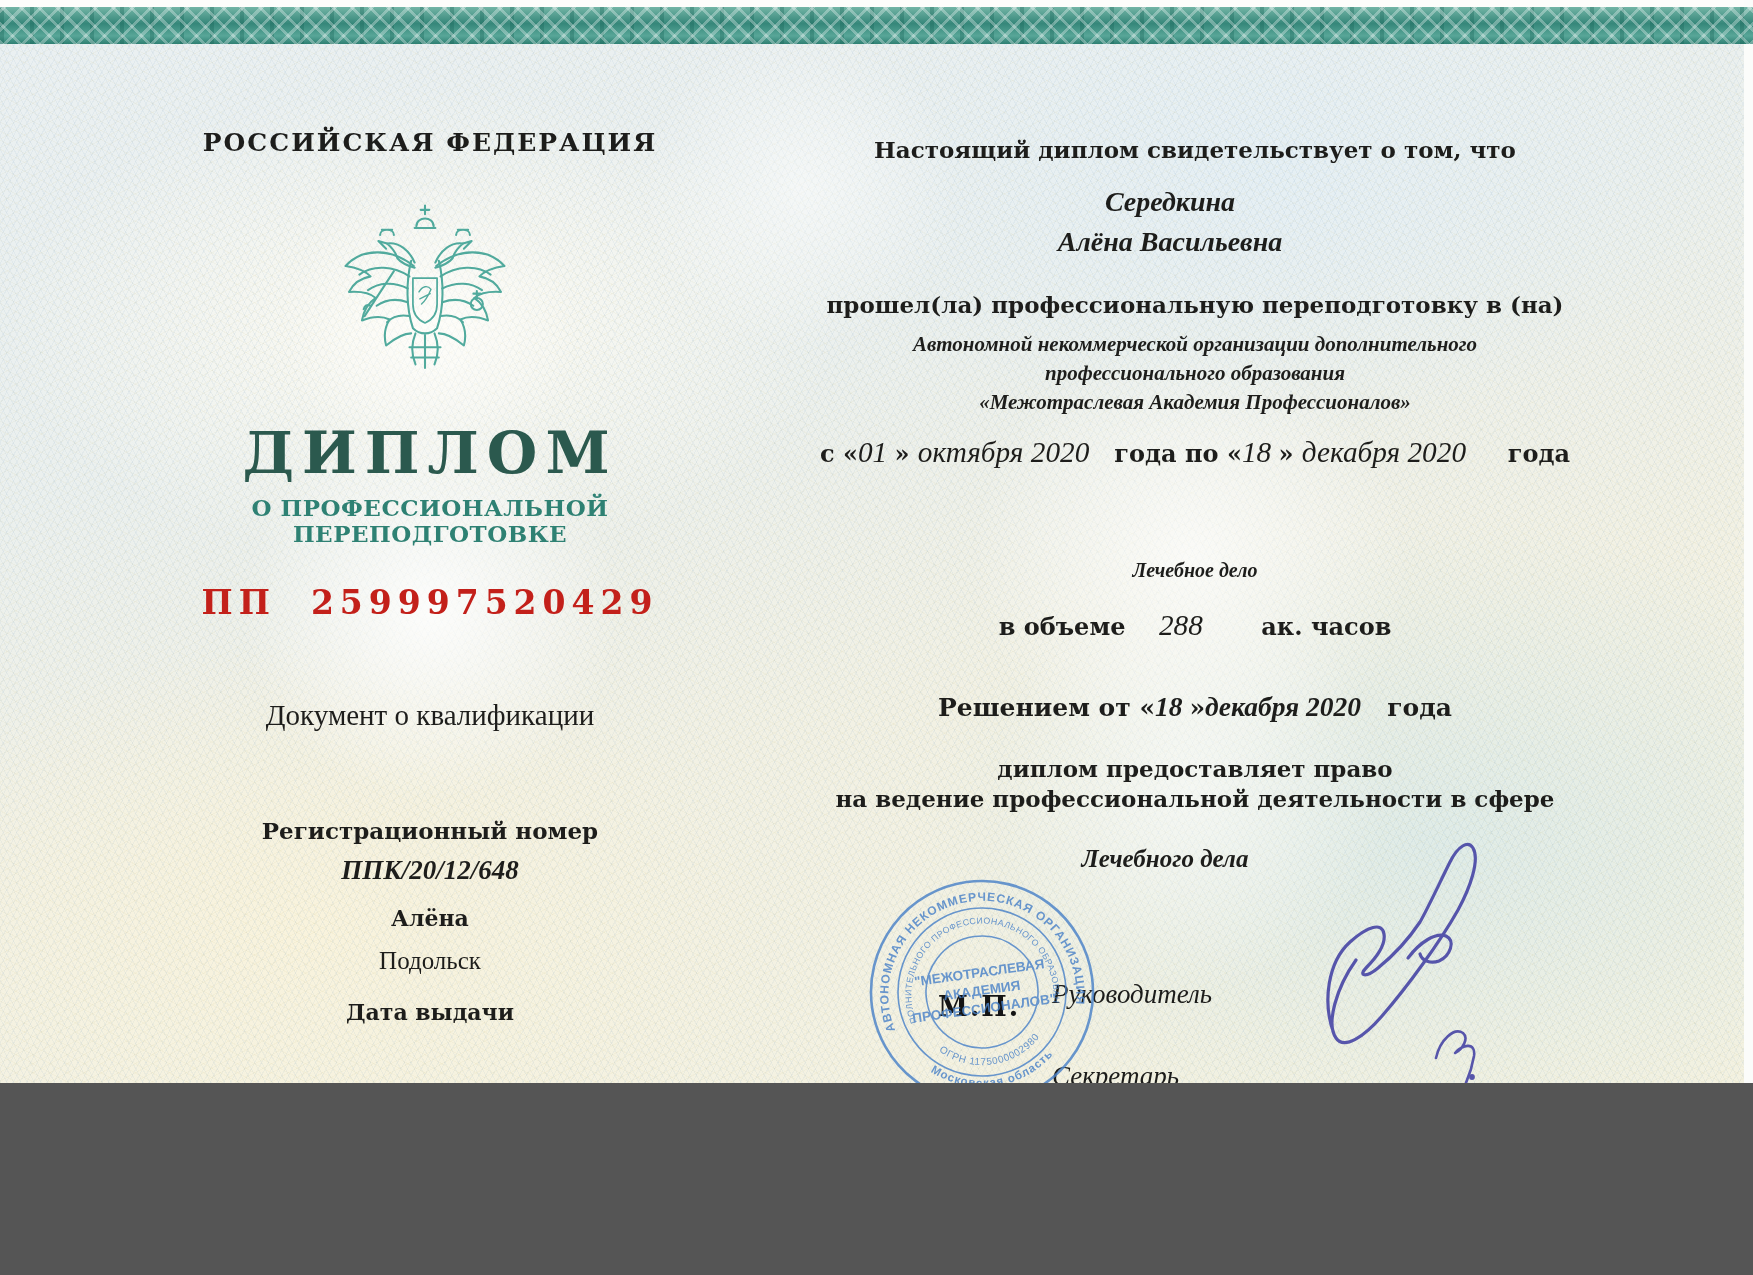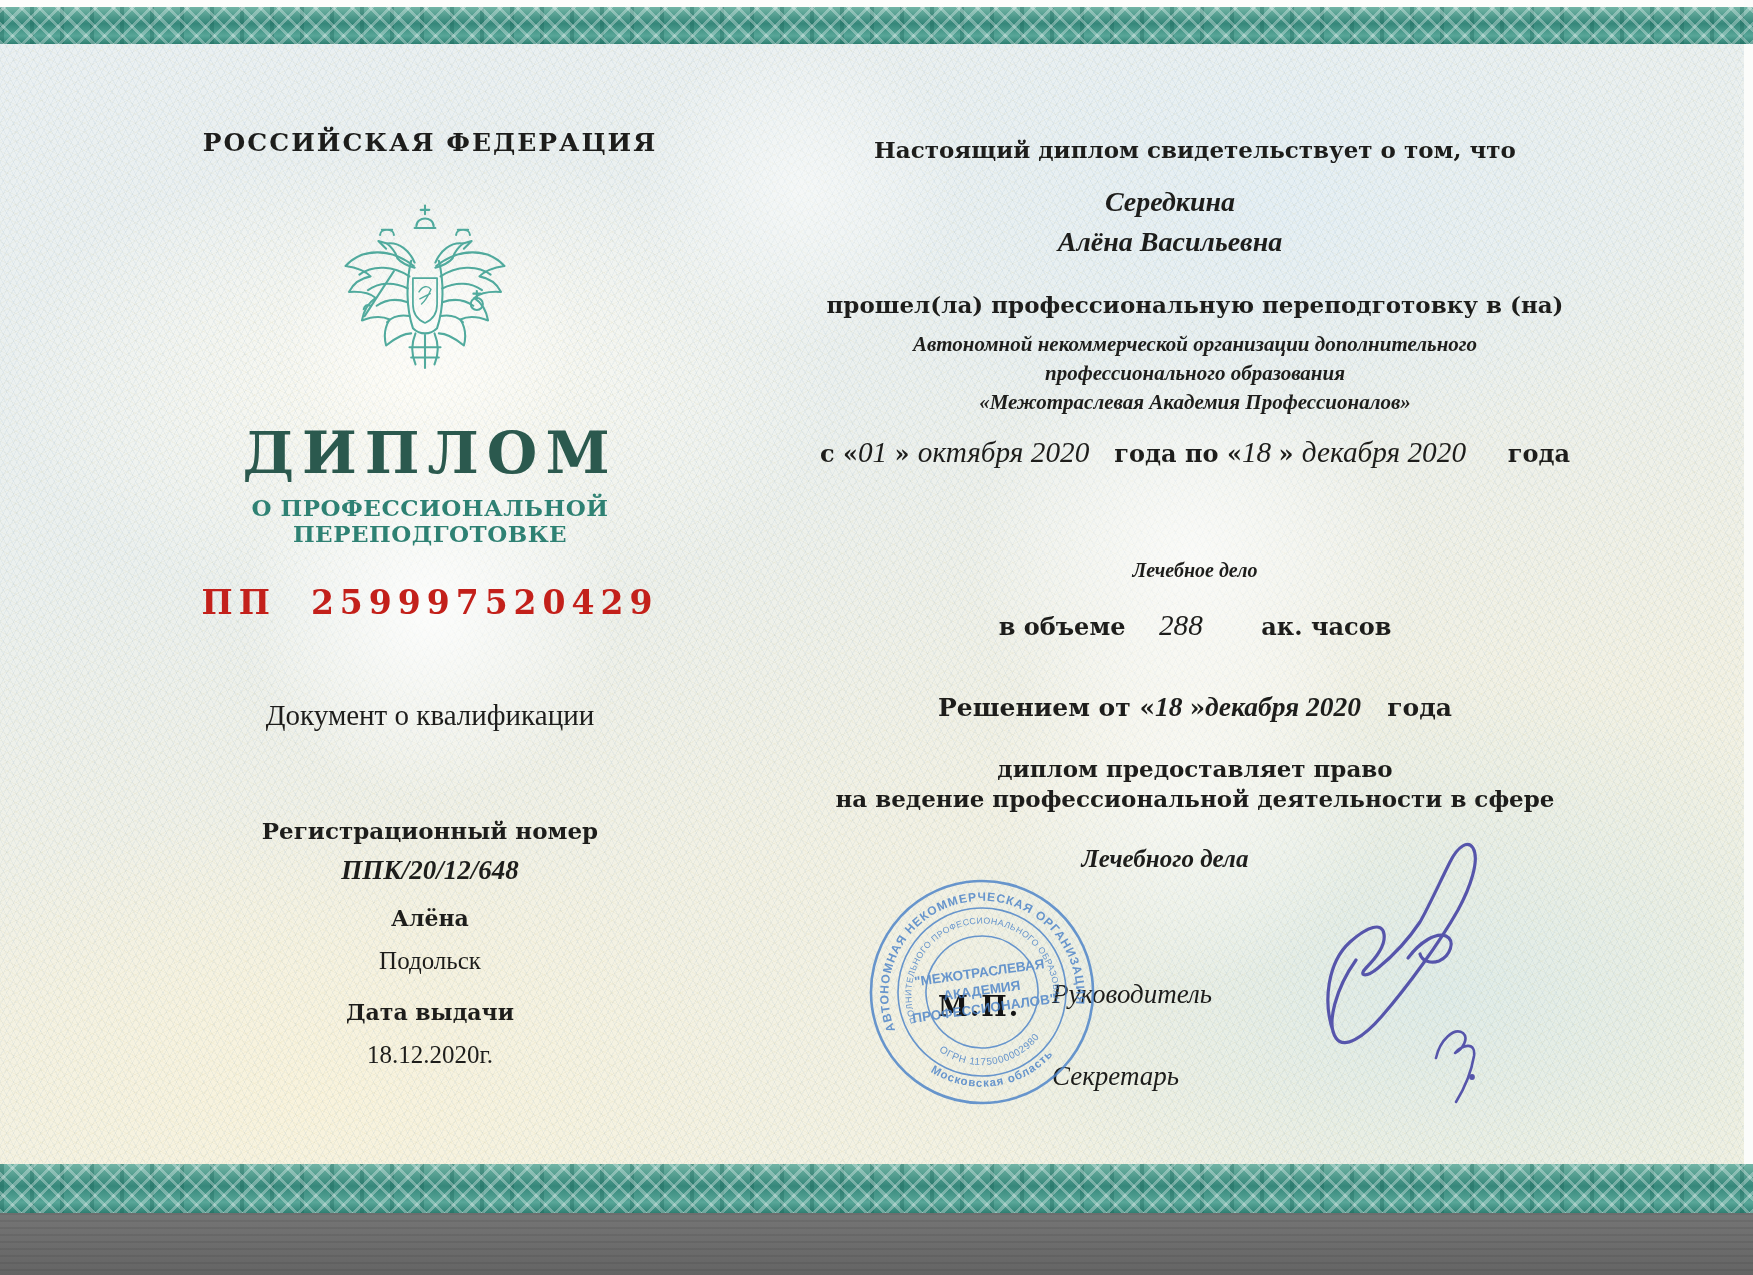--- a/index.html
+++ b/index.html
@@ -1,18 +1,18 @@
 <!DOCTYPE html>
 <html lang="ru"><head>
 <meta charset="utf-8">
 <style>
   html,body{margin:0;padding:0;background:#555;}
   .page{
     position:relative;
-    width:1753px;height:1275px;
+    width:1753px;height:1083px;
     overflow:hidden;
     font-family:"Liberation Serif",serif;
     color:#1d1d1b;
     background:
       radial-gradient(ellipse 600px 340px at 24% 30%, rgba(253,251,242,.95), rgba(253,251,242,0) 70%),
       radial-gradient(ellipse 700px 400px at 72% 16%, rgba(228,239,245,.85), rgba(228,239,245,0) 65%),
       radial-gradient(ellipse 800px 500px at 82% 78%, rgba(221,235,232,.9), rgba(221,235,232,0) 65%),
       radial-gradient(ellipse 700px 450px at 18% 86%, rgba(249,243,220,.95), rgba(249,243,220,0) 65%),
       linear-gradient(168deg,#eaf0f2 0%,#ebf0ee 35%,#f2f1e4 62%,#f5f2e0 100%);
   }
@@ -113,21 +113,20 @@
 
   <div class="line lc b" style="top:420px;font-size:58px;letter-spacing:8px;color:#2b594e;">ДИПЛОМ</div>
   <div class="line lc b" style="top:495px;font-size:23px;letter-spacing:0.5px;color:#2e8173;">О ПРОФЕССИОНАЛЬНОЙ ПЕРЕПОДГОТОВКЕ</div>
   <div class="line lc b" style="top:584px;font-size:33px;letter-spacing:6px;color:#c3201a;white-space:pre;">ПП  259997520429</div>
   <div class="line lc i" style="top:699px;font-size:29px;">Документ о квалификации</div>
   <div class="line lc b" style="top:818px;font-size:23px;">Регистрационный номер</div>
   <div class="line lc bi" style="top:855px;font-size:27px;">ППК/20/12/648</div>
   <div class="line lc b" style="top:906px;font-size:22px;">Алёна</div>
   <div class="line lc i" style="top:947px;font-size:25px;">Подольск</div>
   <div class="line lc b" style="top:1000px;font-size:22px;">Дата выдачи</div>
-  <div class="line lc i" style="top:1041px;font-size:25px;">18.12.2020г.</div>
 
   <div class="line rc b" style="top:137px;font-size:23px;">Настоящий диплом свидетельствует о том, что</div>
   <div class="line rc bi" style="top:186px;font-size:28px;margin-left:-25px;">Середкина</div>
   <div class="line rc bi" style="top:226px;font-size:28px;margin-left:-25px;">Алёна Васильевна</div>
   <div class="line rc b" style="top:292px;font-size:23px;">прошел(ла) профессиональную переподготовку в (на)</div>
   <div class="line rc bi" style="top:332px;font-size:21px;">Автономной некоммерческой организации дополнительного</div>
   <div class="line rc bi" style="top:361px;font-size:21px;">профессионального образования</div>
   <div class="line rc bi" style="top:390px;font-size:21px;">«Межотраслевая Академия Профессионалов»</div>
   <div class="line rc parts-line" style="top:436px;font-size:24px;"><span class="pt-bold">с «</span><span class="pt-italic">01 </span><span class="pt-bold">» </span><span class="pt-italic">октября 2020</span><span class="pt-bold">   года по «</span><span class="pt-italic">18 </span><span class="pt-bold">» </span><span class="pt-italic">декабря 2020</span><span class="pt-bold">     года</span></div>
   <div class="line rc bi" style="top:559px;font-size:20px;">Лечебное дело</div>

